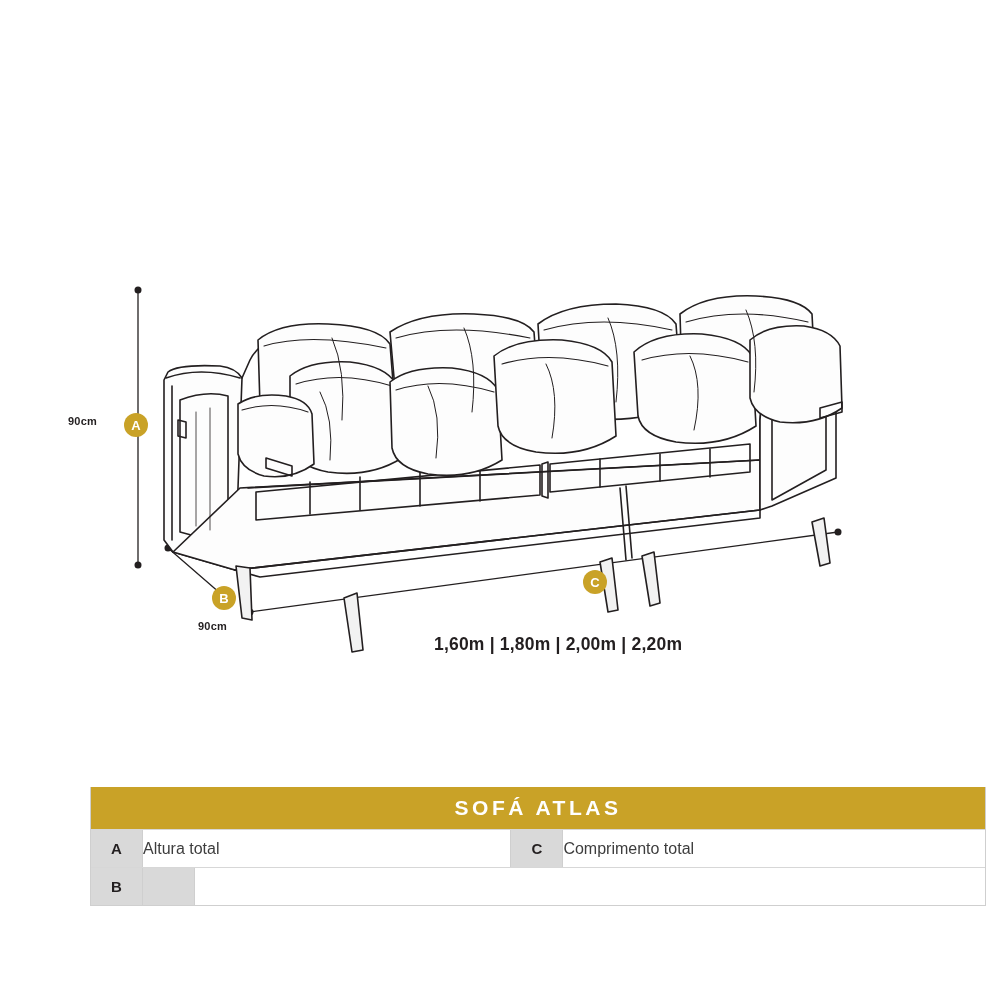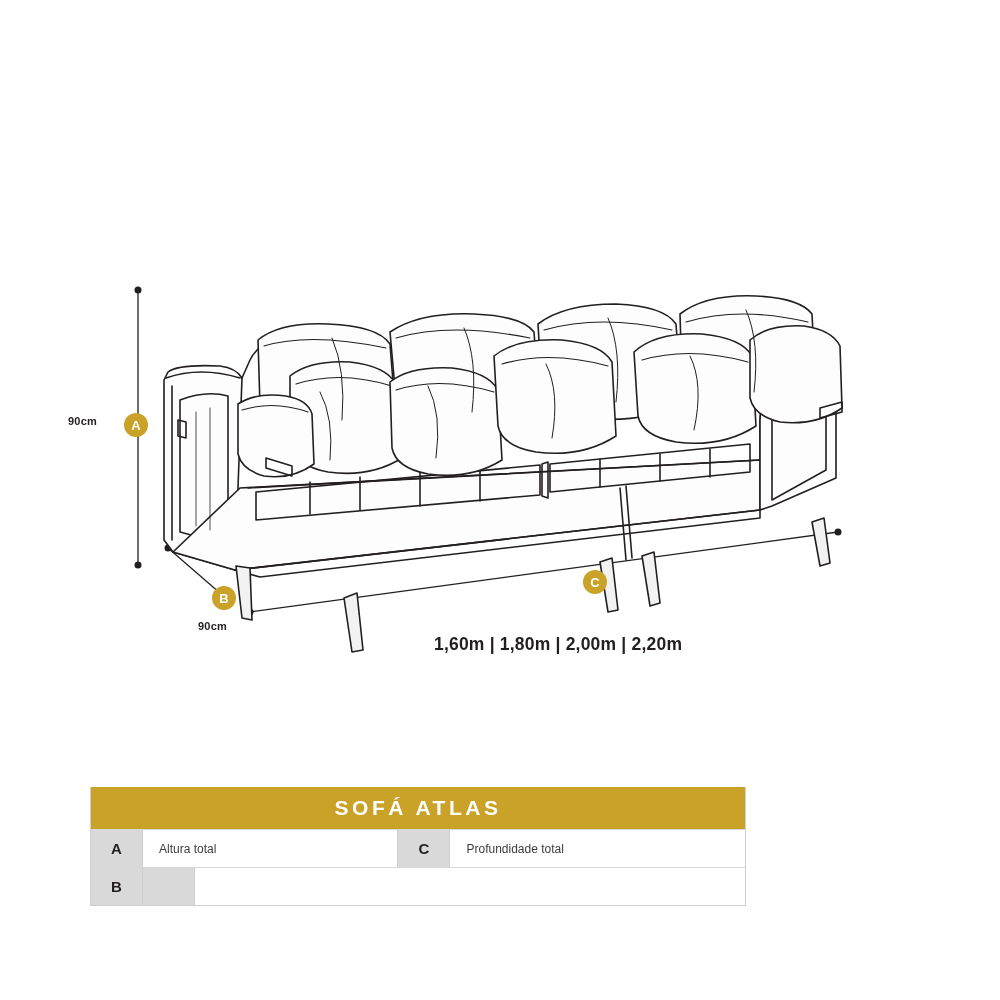--- a/index.html
+++ b/index.html
@@ -61,21 +61,21 @@
   }
   #badge-a { left: 124px; top: 413px; }
   #badge-b { left: 212px; top: 586px; }
   #badge-c { left: 583px; top: 570px; }
 
   
   .legend {
     position: absolute;
     left: 90px;
     top: 787px;
-    width: 656px;
+    width: 896px;
     border: 1px solid #cfcfcf;
     border-top: none;
     box-sizing: border-box;
     background: #ffffff;
   }
   .legend-title {
     height: 42px;
     background: #c9a227;
     color: #ffffff;
     font-size: 21px;
@@ -102,22 +102,22 @@
     font-size: 15px;
     font-weight: bold;
     color: #231f20;
     border-right: 1px solid #cfcfcf;
     box-sizing: border-box;
   }
   .cell-val {
     flex: 1 1 auto;
     display: flex;
     align-items: center;
-    padding-left: 16px;
-    font-size: 12px;
+    padding-left: 0;
+    font-size: 16px;
     color: #3d3d3d;
     border-right: 1px solid #cfcfcf;
     box-sizing: border-box;
   }
   .cell-val.last { border-right: none; }
   .cell-key.blank { background: #d9d9d9; }
   .cell-val.blank { color: transparent; }
 </style>
 </head>
 <body>
@@ -240,21 +240,21 @@
   <div class="dim-label" id="label-c">1,60m | 1,80m | 2,00m | 2,20m</div>
   <div class="badge" id="badge-c">C</div>
 
   <div class="legend">
     <div class="legend-title">SOFÁ ATLAS</div>
 
     <div class="legend-row">
       <div class="cell-key">A</div>
       <div class="cell-val">Altura total</div>
       <div class="cell-key">C</div>
-      <div class="cell-val last">Profundidade total</div>
+      <div class="cell-val last">Comprimento total</div>
     </div>
 
     <div class="legend-row">
       <div class="cell-key">B</div>
       <div class="cell-key blank"></div>
       <div class="cell-val last blank"></div>
     </div>
   </div>
 
 </div>

